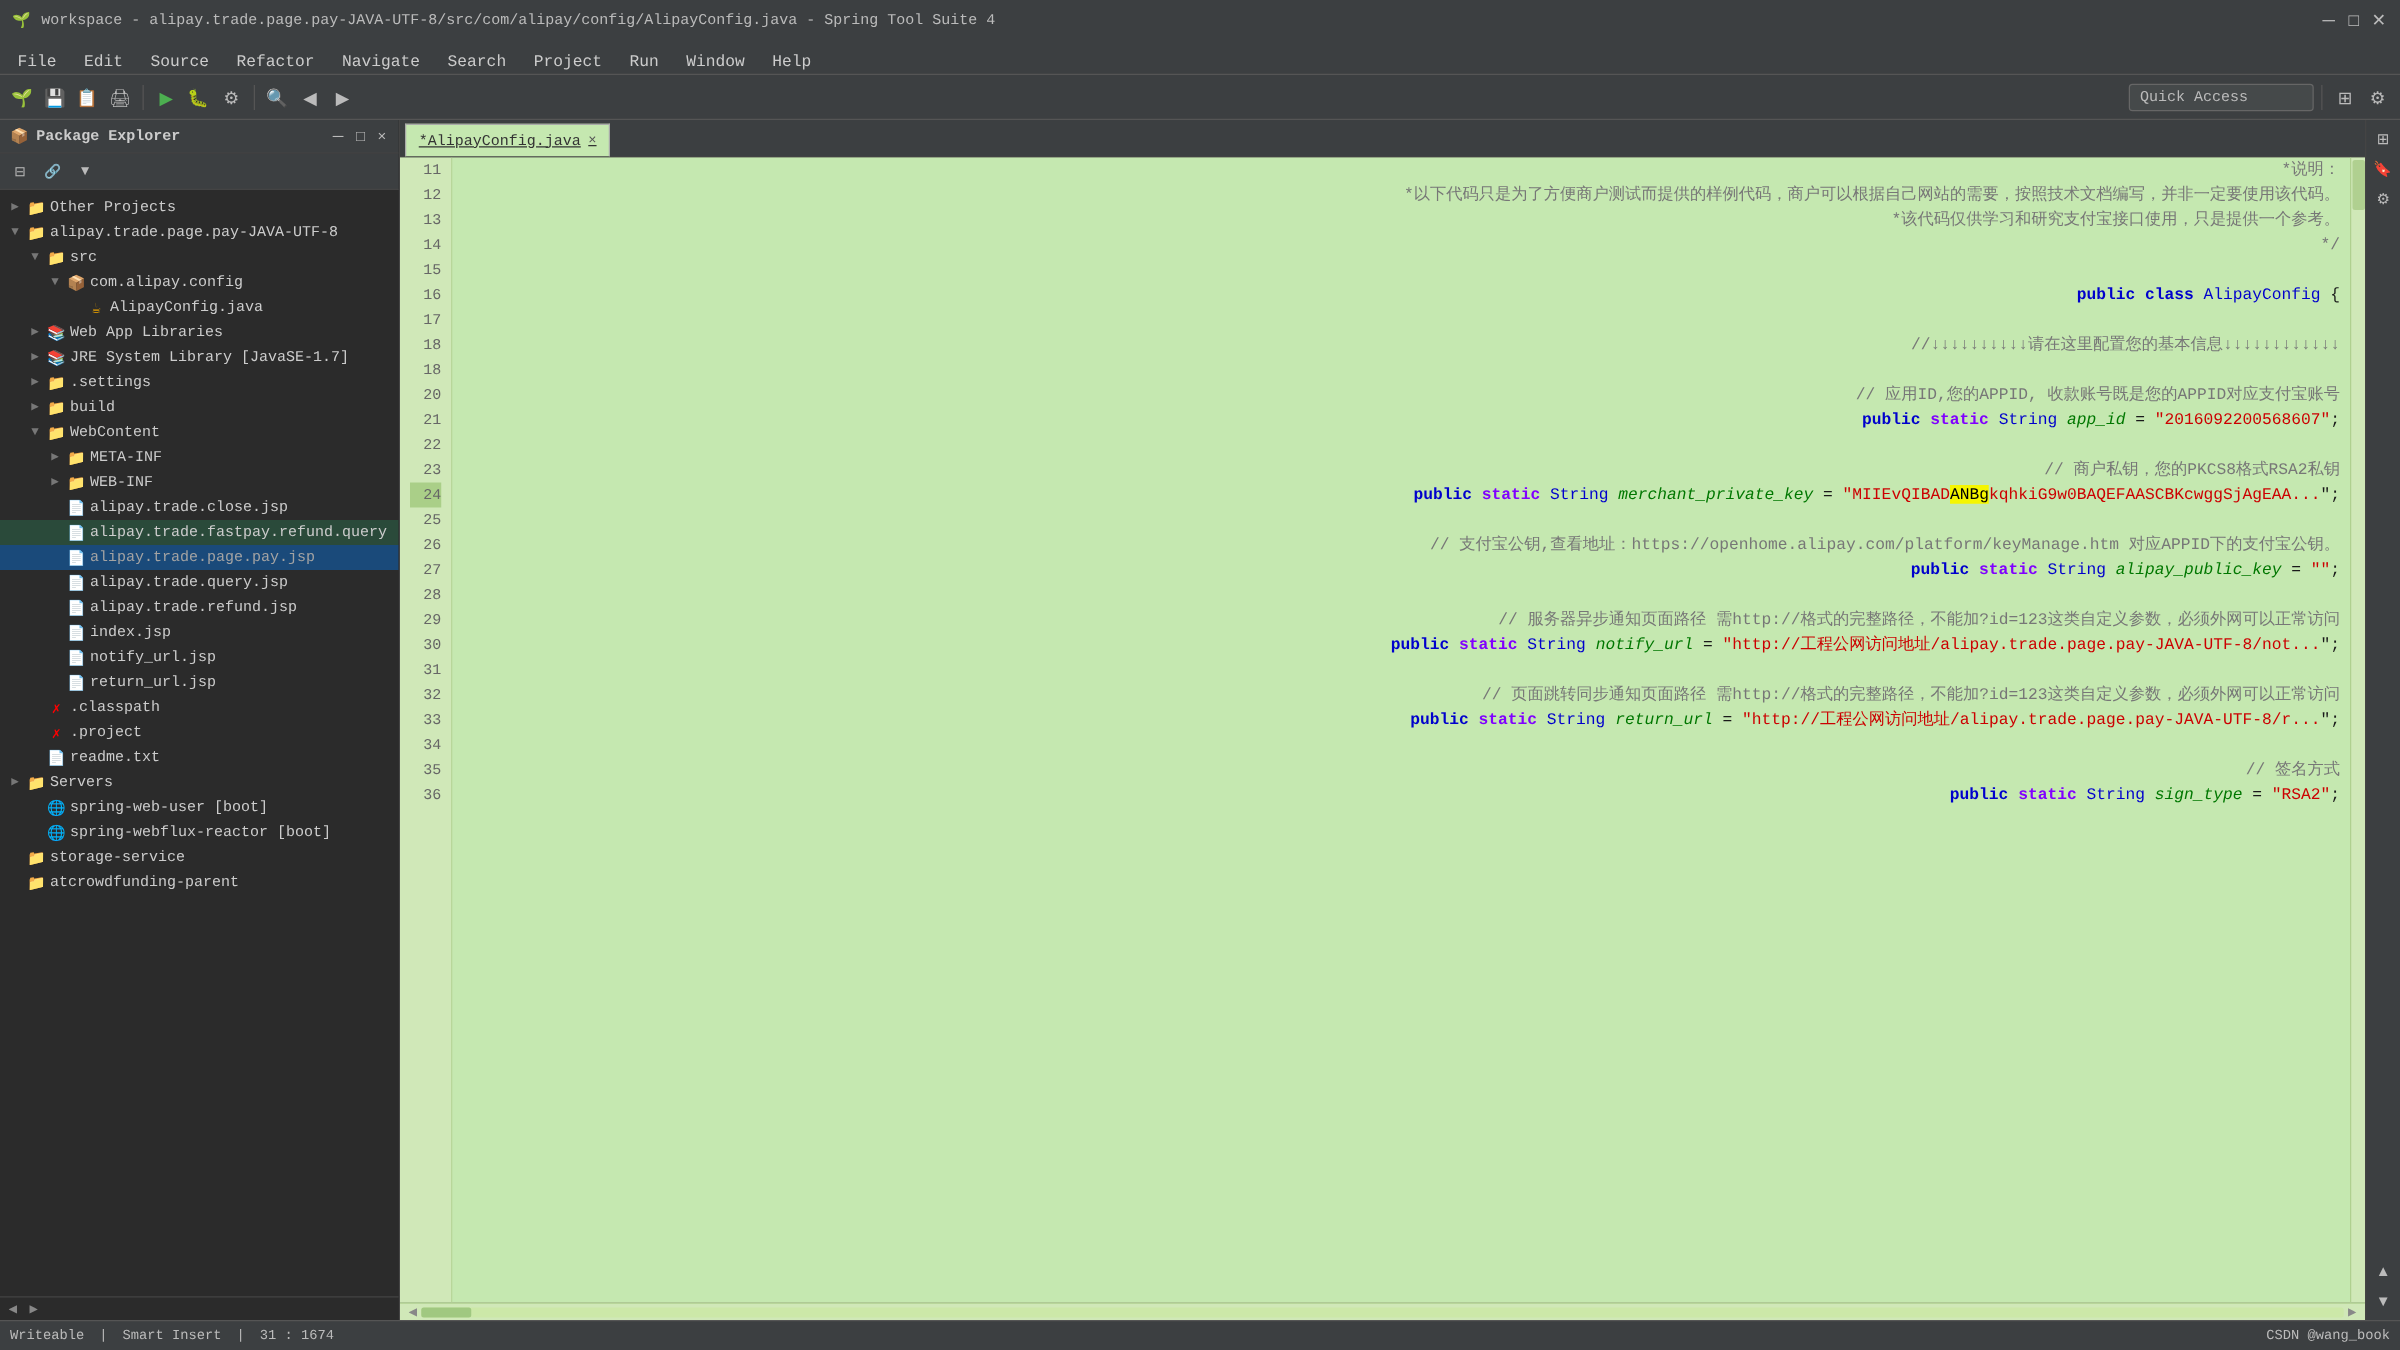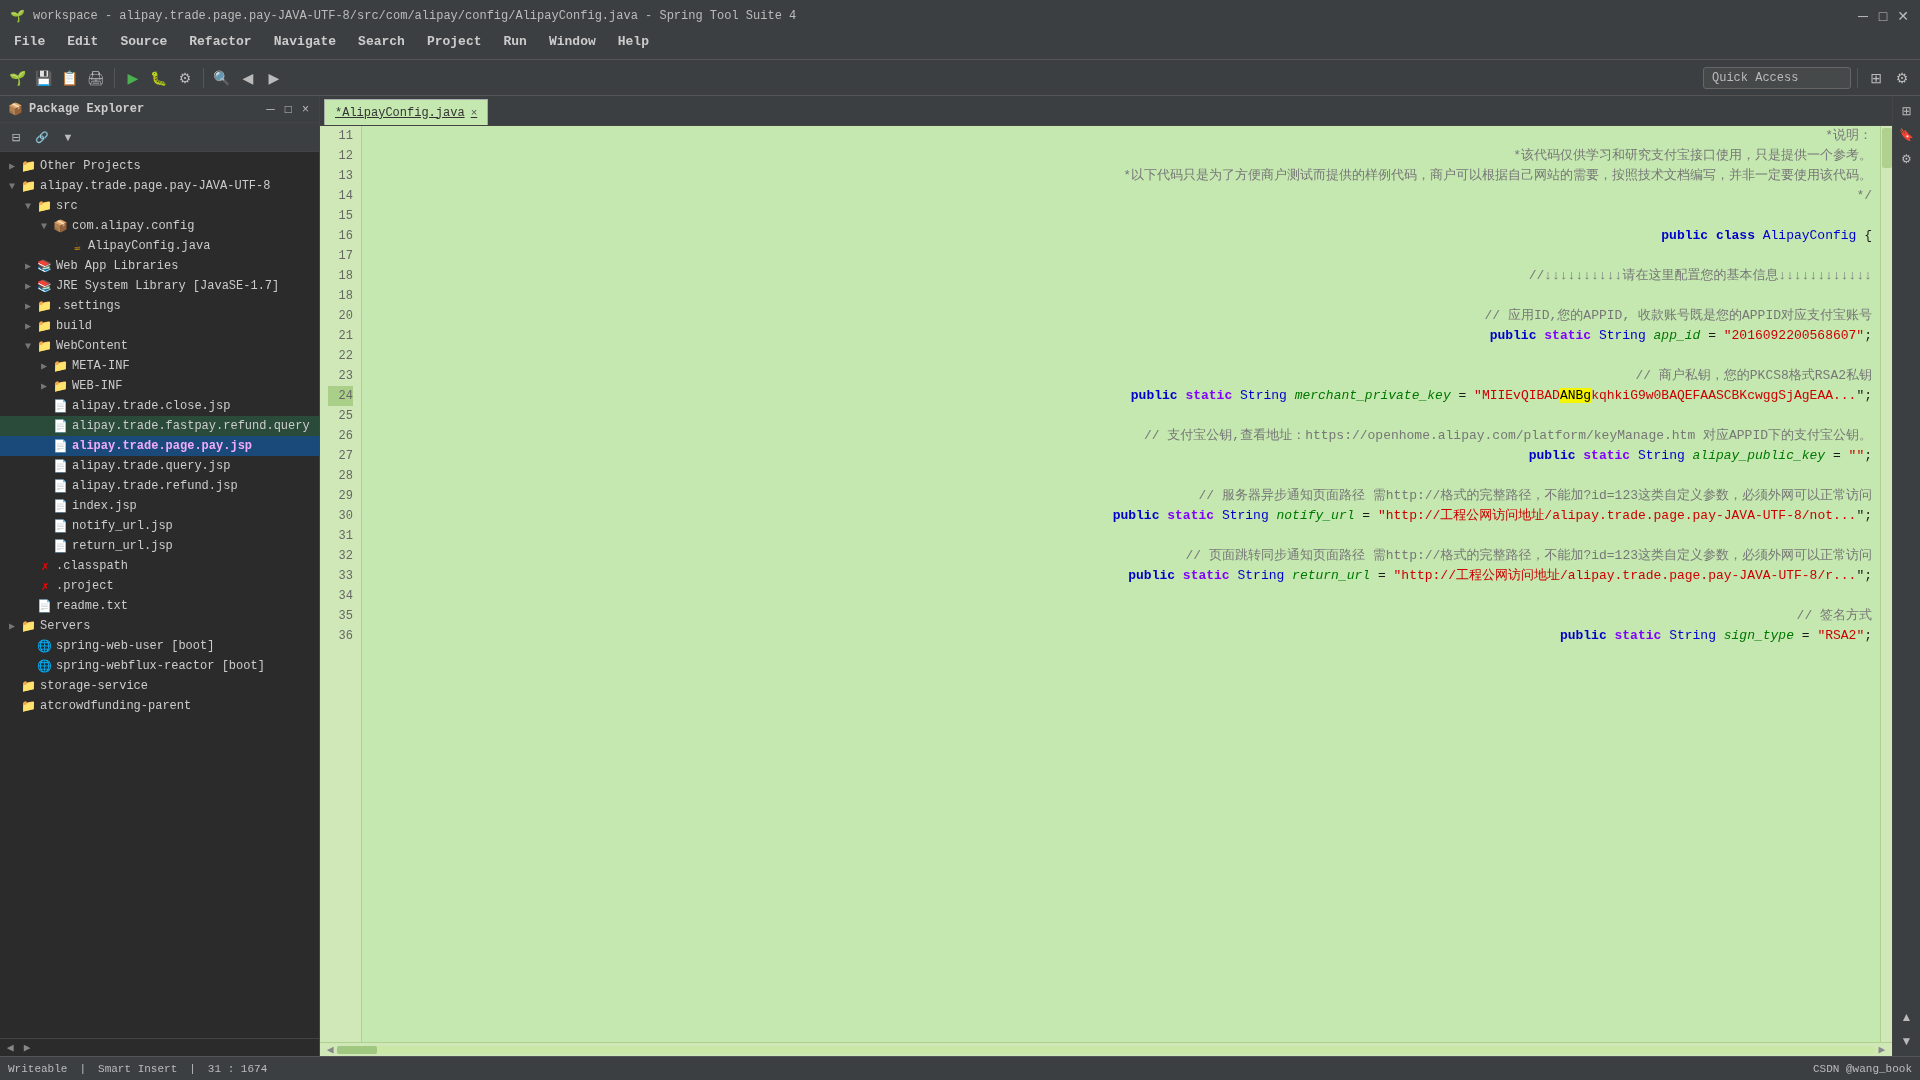--- a/index.html
+++ b/index.html
@@ -18,25 +18,24 @@
     }
     #title-bar .title-text { flex: 1; }
     #title-bar .win-controls { display: flex; gap: 6px; }
     #title-bar .win-btn { width: 14px; height: 14px; border-radius: 0; background: none; border: none; color: #bbb; cursor: pointer; font-size: 14px; display: flex; align-items: center; justify-content: center; }
 
     
     #menu-bar {
       background: #3c3f41;
       height: 28px;
       display: flex;
-      align-items: flex-start;
+      align-items: flex-end;
       padding: 0 4px;
       border-bottom: 1px solid #555;
       gap: 2px;
-      font-weight: bold;
     }
     .menu-item {
       padding: 2px 10px;
       color: #ccc;
       font-size: 13px;
       cursor: pointer;
       border-radius: 3px;
     }
 
     
@@ -423,21 +422,21 @@
         <span class="tree-indent" style="width:36px"></span>
         <span class="tree-arrow" style="width:16px"></span>
         <span class="tree-icon">📄</span>
         <span class="tree-label">alipay.trade.fastpay.refund.query</span>
       </div>
 
       <div class="tree-item" style="background:#1a4a7a;">
         <span class="tree-indent" style="width:36px"></span>
         <span class="tree-arrow" style="width:16px"></span>
         <span class="tree-icon">📄</span>
-        <span class="tree-label" style="color:#f0abfc;font-weight:bold;">alipay.trade.page.pay.jsp</span>
+        <span class="tree-label" style="color:#a3a3a3;">alipay.trade.page.pay.jsp</span>
       </div>
 
       <div class="tree-item">
         <span class="tree-indent" style="width:36px"></span>
         <span class="tree-arrow" style="width:16px"></span>
         <span class="tree-icon">📄</span>
         <span class="tree-label">alipay.trade.query.jsp</span>
       </div>
 
       <div class="tree-item">
@@ -565,22 +564,22 @@
         <div>31</div>
         <div>32</div>
         <div>33</div>
         <div>34</div>
         <div>35</div>
         <div>36</div>
       </div>
 
       <div id="code-area">
         <span class="code-line"><span class="comment">*说明：</span></span>
+        <span class="code-line"><span class="comment">*以下代码只是为了方便商户测试而提供的样例代码，商户可以根据自己网站的需要，按照技术文档编写，并非一定要使用该代码。</span></span>
         <span class="code-line"><span class="comment">*该代码仅供学习和研究支付宝接口使用，只是提供一个参考。</span></span>
-        <span class="code-line"><span class="comment">*以下代码只是为了方便商户测试而提供的样例代码，商户可以根据自己网站的需要，按照技术文档编写，并非一定要使用该代码。</span></span>
         <span class="code-line"><span class="comment">*/</span></span>
         <span class="code-line">&nbsp;</span>
         <span class="code-line"><span class="kw">public</span> <span class="kw">class</span> <span class="class-name">AlipayConfig</span> {</span>
         <span class="code-line">&nbsp;</span>
         <span class="code-line"><span class="comment">//↓↓↓↓↓↓↓↓↓↓请在这里配置您的基本信息↓↓↓↓↓↓↓↓↓↓↓↓</span></span>
         <span class="code-line">&nbsp;</span>
         <span class="code-line"><span class="comment">// 应用ID,您的APPID, 收款账号既是您的APPID对应支付宝账号</span></span>
         <span class="code-line">&nbsp;&nbsp;&nbsp;&nbsp;<span class="kw">public</span> <span class="kw2">static</span> <span class="class-name">String</span> <span class="var-name">app_id</span> = <span class="str">"2016092200568607"</span>;</span>
         <span class="code-line">&nbsp;</span>
         <span class="code-line"><span class="comment">&nbsp;&nbsp;&nbsp;&nbsp;// 商户私钥，您的PKCS8格式RSA2私钥</span></span>

